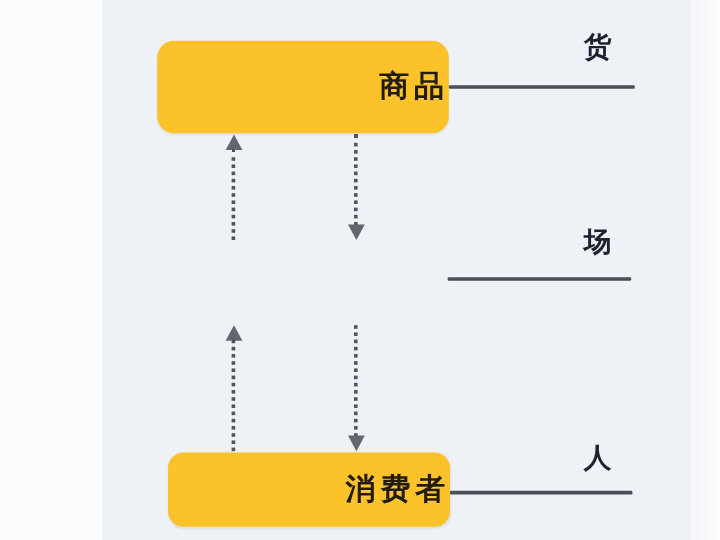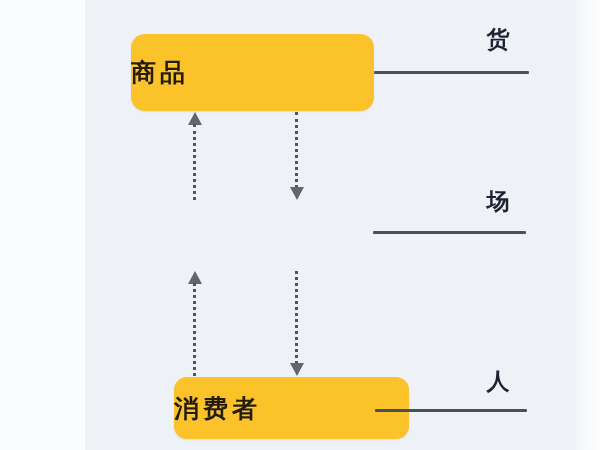--- a/index.html
+++ b/index.html
@@ -32,21 +32,21 @@
     height: 450px;
     background: linear-gradient(to right, #f4f6f9, #fdfdfe);
   }
 
   
   .node {
     position: absolute;
     border-radius: 14px;
     display: flex;
     align-items: center;
-    justify-content: flex-start;
+    justify-content: flex-end;
     box-sizing: border-box;
     box-shadow: 0 1px 2px rgba(0,0,0,0.07);
   }
   .node .node-label {
     font-size: 25px;
     font-weight: bold;
     letter-spacing: 4px;
     color: #241c08;
     text-shadow: 0 1px 0 rgba(255,255,255,0.18);
     line-height: 1;
@@ -57,21 +57,20 @@
   }
   #node-retail {
     left: 135px;  top: 201px; width: 239px; height: 68px;
     background: #F8981D;
     border-radius: 13px;
   }
   #node-consumer {
     left: 140px;  top: 377px; width: 235px; height: 62px;
     background: #FBC229;
     border-radius: 13px;
-    margin-left: 34px;
   }
 
   
   .leader {
     position: absolute;
     height: 3px;
     background: #4b4f59;
     border-radius: 1px;
   }
   #leader-goods    { left: 374px; top: 71px;  width: 155px; }

